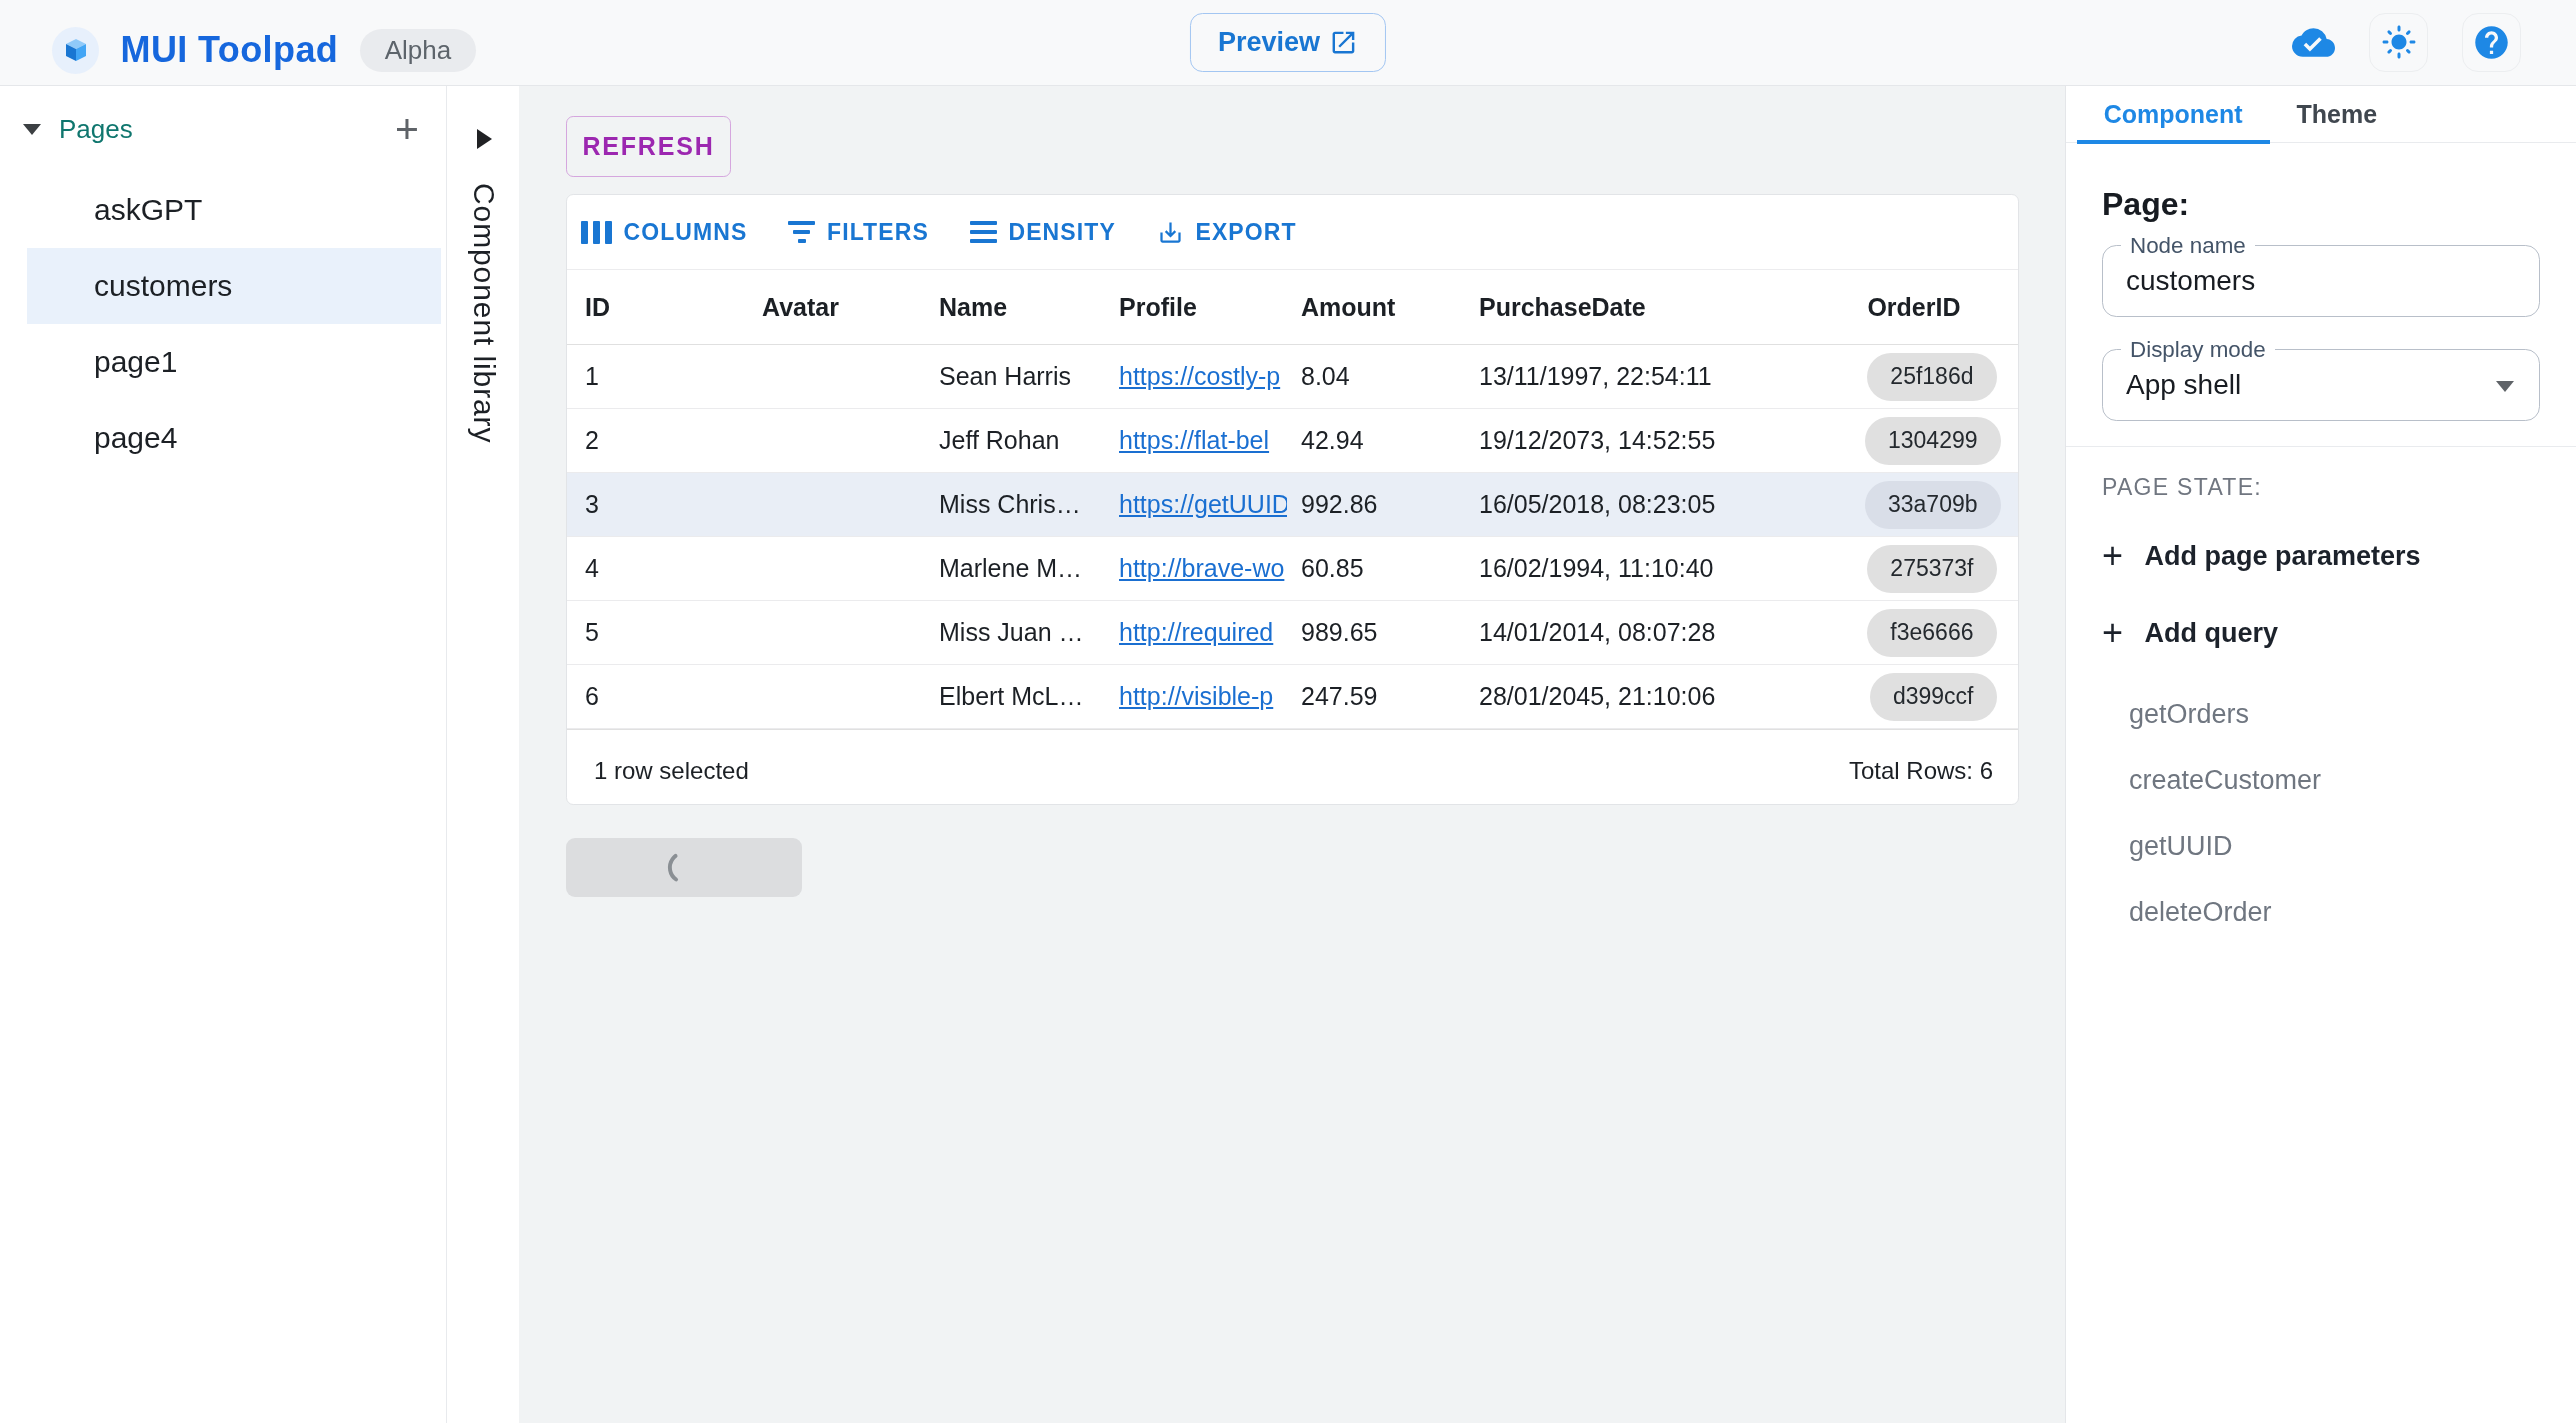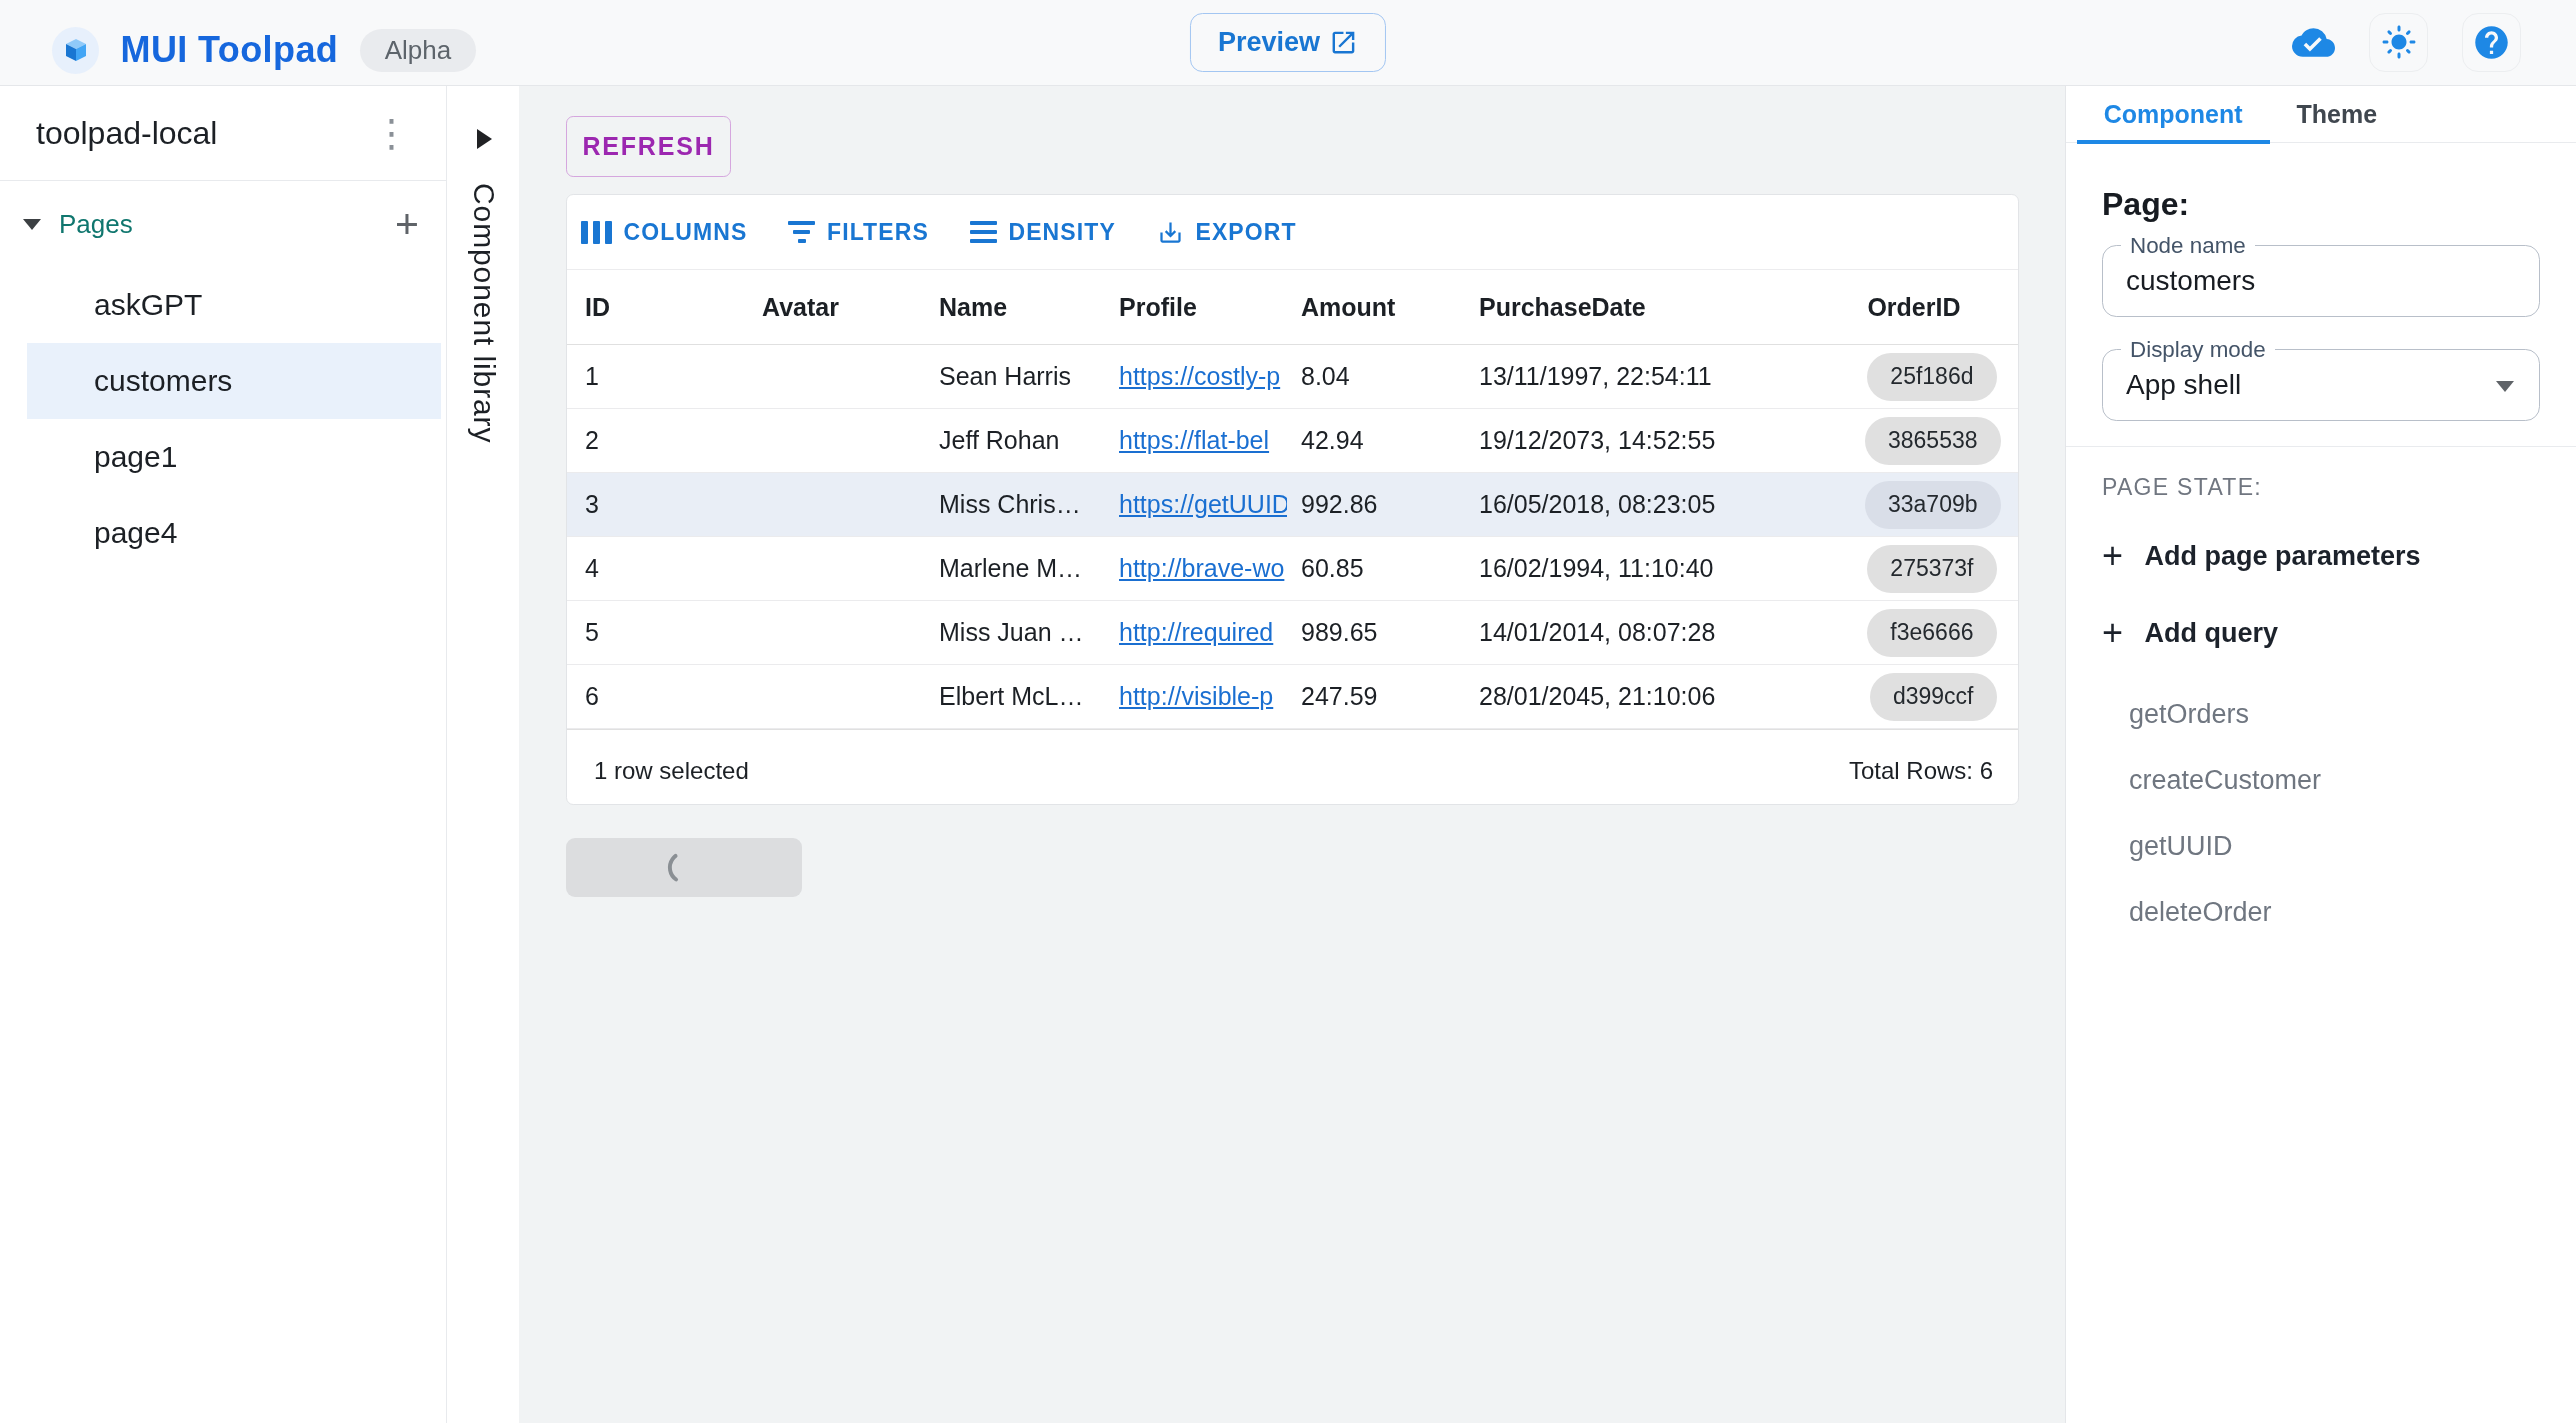--- a/index.html
+++ b/index.html
@@ -154,24 +154,20 @@
     </button>
     <button class="icon-btn">
       <svg width="39" height="39" viewBox="0 0 24 24">
         <path d="M12 2C6.48 2 2 6.48 2 12s4.48 10 10 10 10-4.48 10-10S17.52 2 12 2zm1 17h-2v-2h2v2zm2.07-7.75l-.9.92C13.45 12.9 13 13.5 13 15h-2v-.5c0-1.1.45-2.1 1.17-2.83l1.24-1.26c.37-.36.59-.86.59-1.41 0-1.1-.9-2-2-2s-2 .9-2 2H8c0-2.21 1.79-4 4-4s4 1.79 4 4c0 .88-.36 1.68-.93 2.25z" fill="#1e88e5"></path>
       </svg>
     </button>
   </div>
 </header>
 
 <nav id="sidebar">
-  <div class="project-row">
-    <span class="project-name">toolpad-local</span>
-    <span class="kebab">⋮</span>
-  </div>
   <div class="pages-header">
     <span class="caret-down"></span>
     <span class="pages-label">Pages</span>
     <span class="plus-btn">+</span>
   </div>
   <div class="tree-item">
     <span>askGPT</span>
   </div>
   <div class="tree-item selected">
     <span>customers</span>
@@ -248,21 +244,21 @@
         </span>
     </div>
     <div class="drow">
       <span>2</span>
       <span><span class="avatar av-1"></span></span>
       <span class="cell-name">Jeff Rohan</span>
       <a class="cell-link">https://flat-bel</a>
       <span>42.94</span>
       <span>19/12/2073, 14:52:55</span>
       <span class="chip-cell">
-          <span class="chip">3865538</span>
+          <span class="chip">1304299</span>
         </span>
     </div>
     <div class="drow selected">
       <span>3</span>
       <span><span class="avatar av-2"></span></span>
       <span class="cell-name">Miss Chris…</span>
       <a class="cell-link">https://getUUID</a>
       <span>992.86</span>
       <span>16/05/2018, 08:23:05</span>
       <span class="chip-cell">

